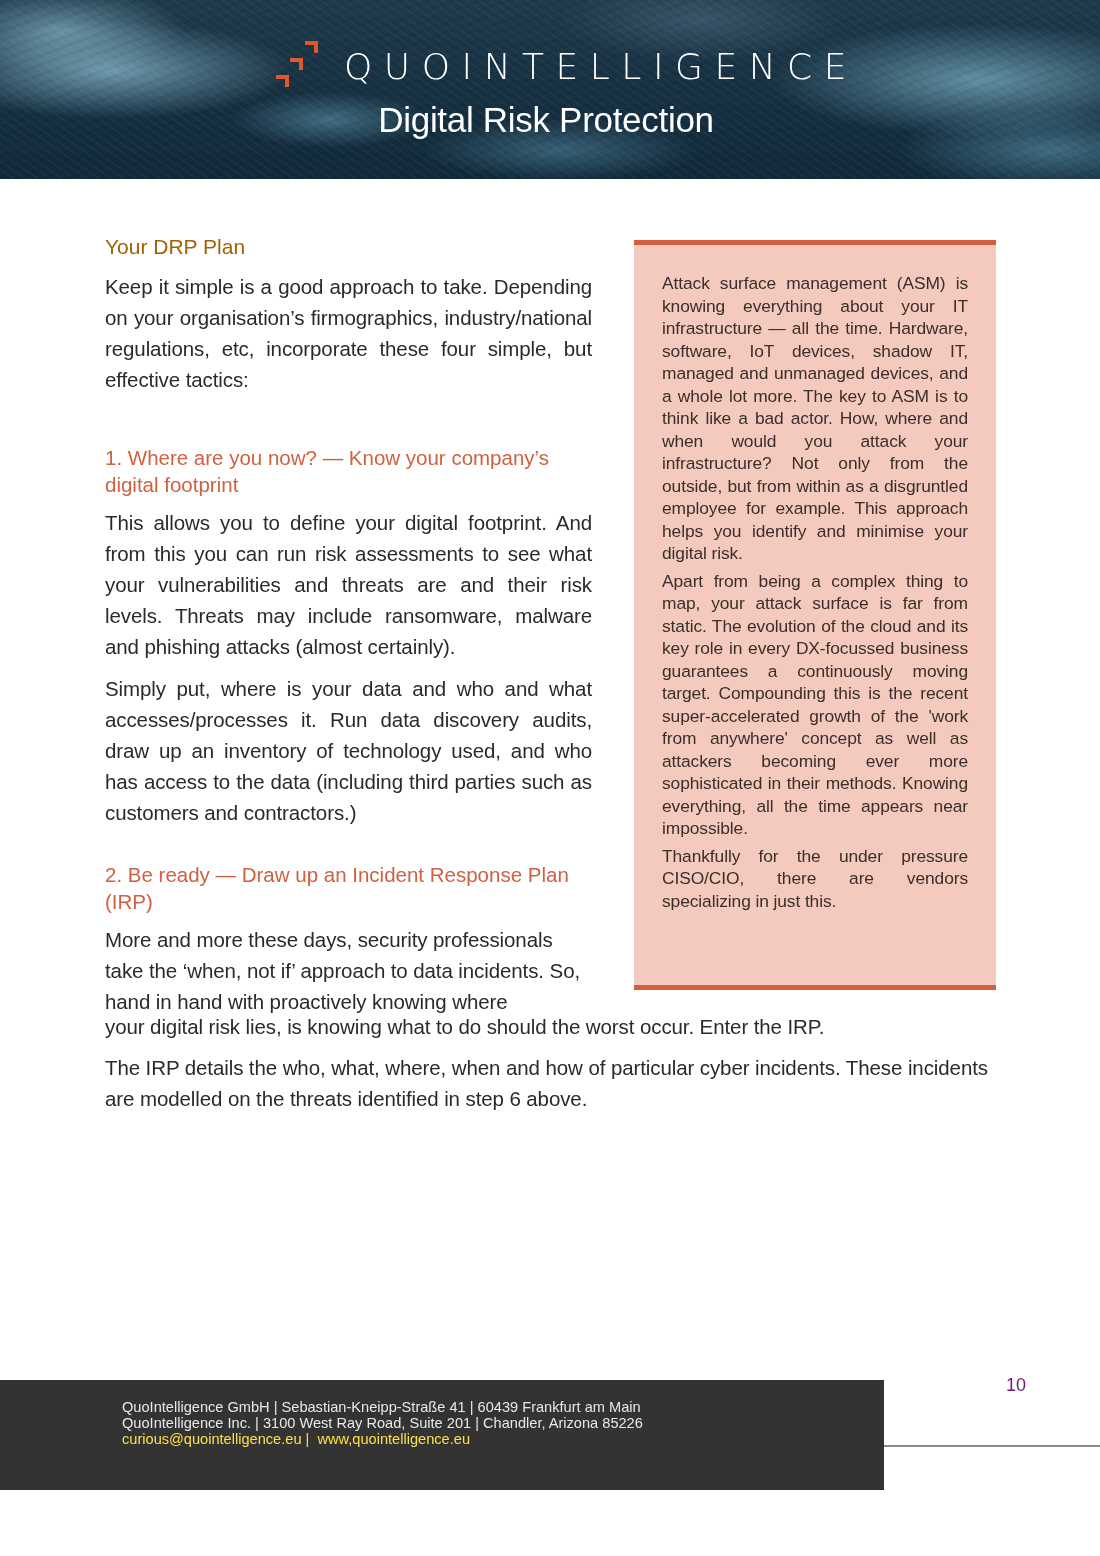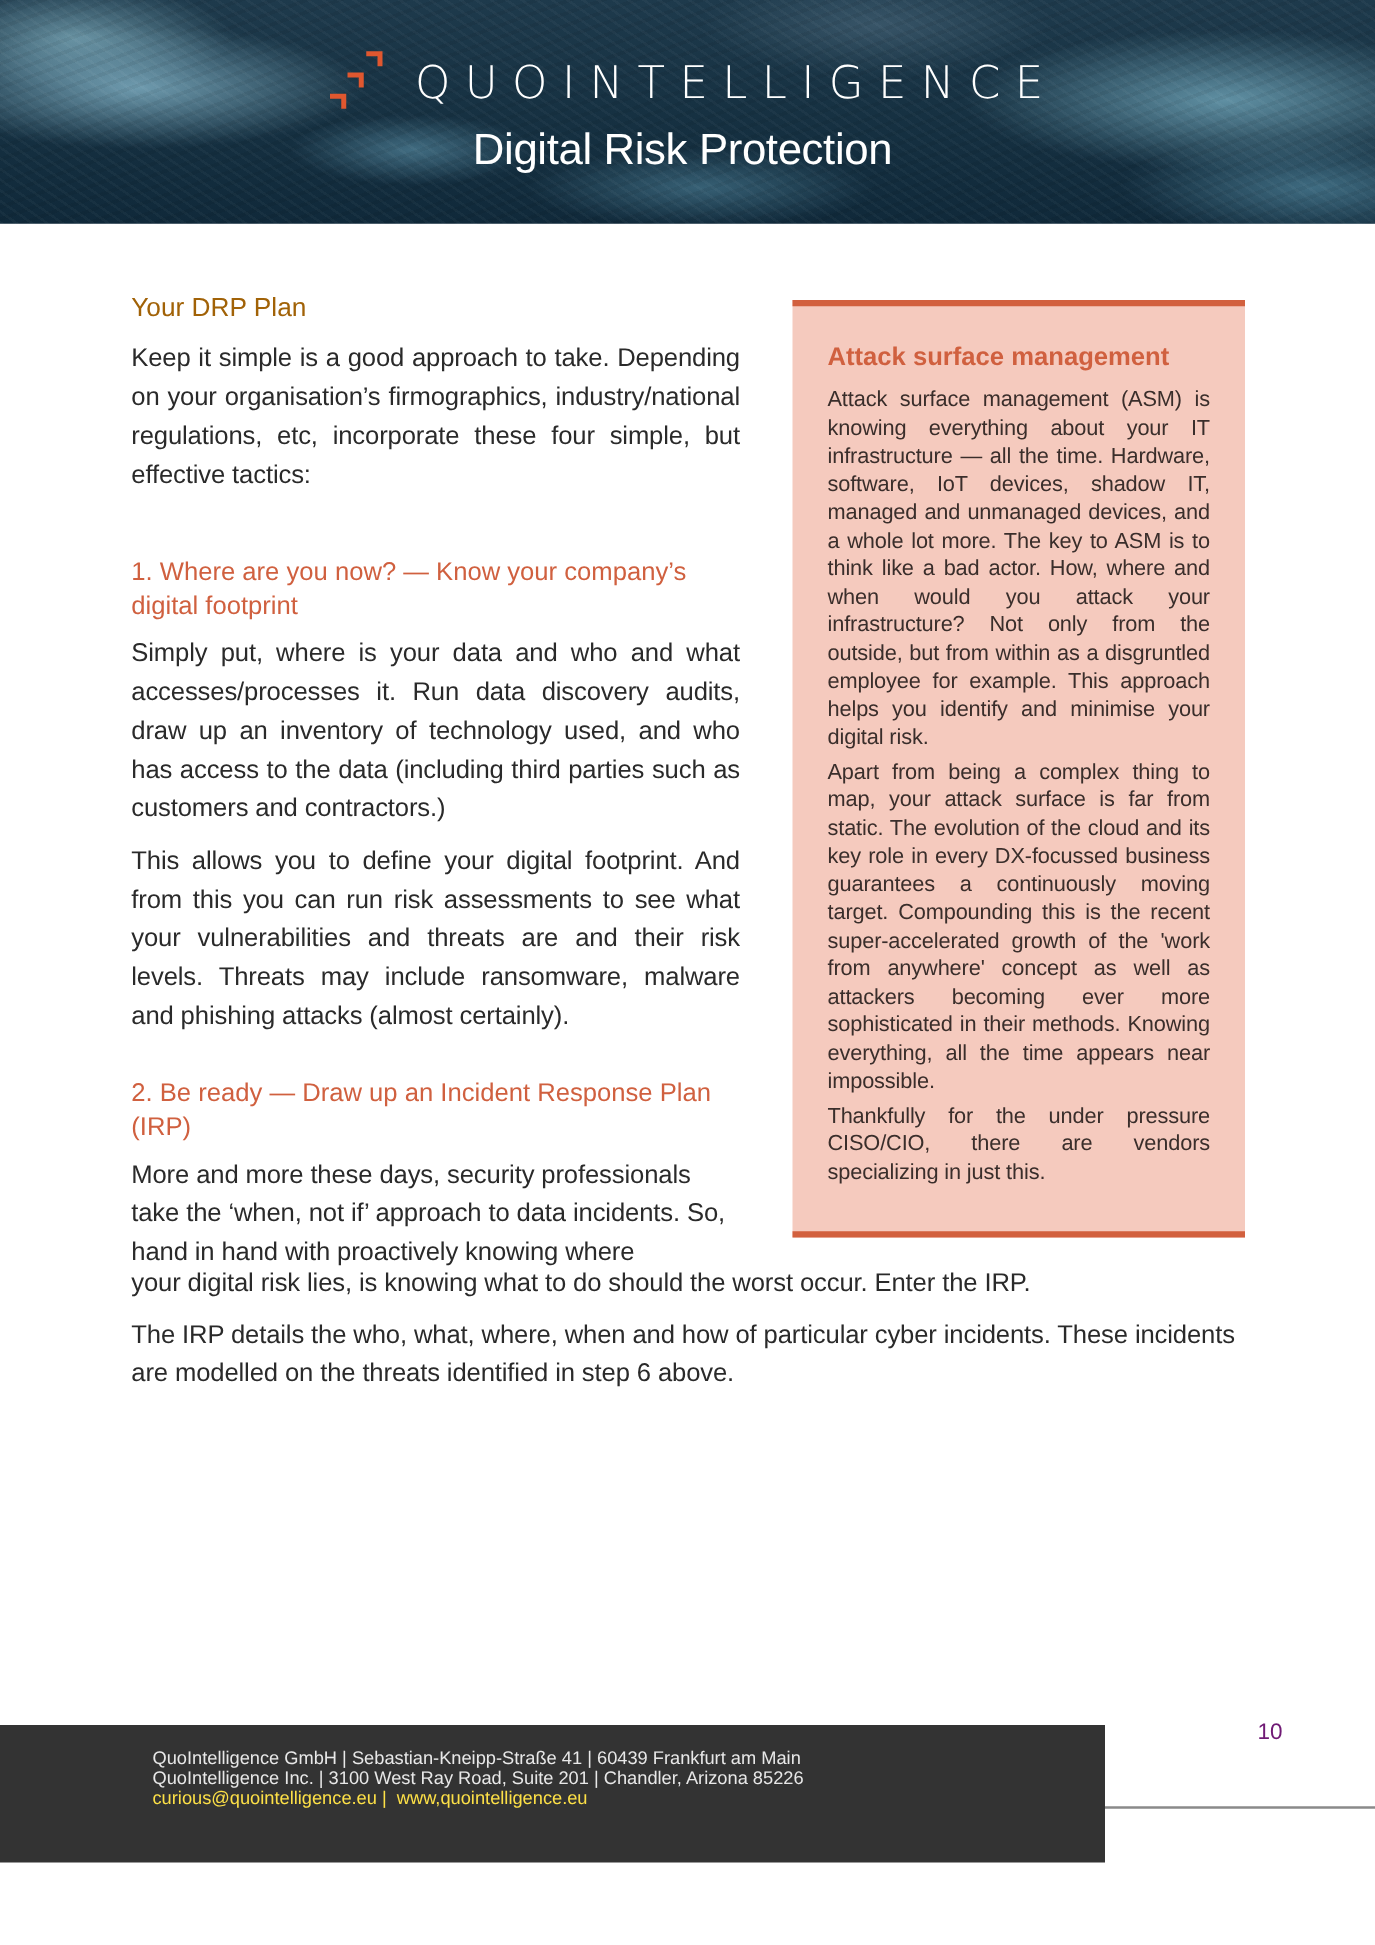--- a/index.html
+++ b/index.html
@@ -19,21 +19,21 @@
         radial-gradient(ellipse 200px 60px at 700px 20px, rgba(90,120,140,0.45), rgba(90,120,140,0) 70%),
         linear-gradient(180deg, #1e3a4c 0%, #173243 45%, #10293a 100%);
     }
     .banner-noise {
       position: absolute; inset: 0;
       background:
         repeating-linear-gradient(35deg, rgba(255,255,255,0.03) 0 2px, rgba(255,255,255,0) 2px 7px),
         repeating-linear-gradient(-20deg, rgba(0,0,0,0.05) 0 3px, rgba(0,0,0,0) 3px 9px);
     }
     .logo-row {
-      position: absolute; left: 264px; top: 36px; height: 60px; display: flex; align-items: center;
+      position: absolute; left: 276px; top: 36px; height: 60px; display: flex; align-items: center;
     }
     .logo-mark { width: 50px; height: 56px; position: relative; }
     .logo-mark svg { position: absolute; left: 0; top: 0; }
     .brand-name {
       margin-left: 18px; color: #ffffff; font-size: 36px; font-weight: 400; letter-spacing: 11.5px;
       font-family: "DejaVu Sans", sans-serif; font-weight: 200;
     }
     .banner-title {
       position: absolute; left: 0; width: 1092px; top: 100px; text-align: center;
       color: #ffffff; font-size: 35px; font-weight: 400; letter-spacing: -0.3px;
@@ -104,34 +104,33 @@
     <div class="brand-name">QUOINTELLIGENCE</div>
   </div>
   <h1 class="banner-title">Digital Risk Protection</h1>
 </header>
 
 <section class="main-col">
   <h2 class="section-title">Your DRP Plan</h2>
   <p class="body-p">Keep it simple is a good approach to take. Depending on your organisation’s firmographics, industry/national regulations, etc, incorporate these four simple, but effective tactics:</p>
   <div class="gap-38"></div>
   <h3 class="sub-title">1. Where are you now? — Know your company’s digital footprint</h3>
+  <p class="body-p">This allows you to define your digital footprint. And from this you can run risk assessments to see what your vulnerabilities and threats are and their risk levels. Threats may include ransomware, malware and phishing attacks (almost certainly).</p>
   <p class="body-p">Simply put, where is your data and who and what accesses/processes it. Run data discovery audits, draw up an inventory of technology used, and who has access to the data (including third parties such as customers and contractors.)</p>
-  <p class="body-p">This allows you to define your digital footprint. And from this you can run risk assessments to see what your vulnerabilities and threats are and their risk levels. Threats may include ransomware, malware and phishing attacks (almost certainly).</p>
   <div class="gap-22"></div>
   <h3 class="sub-title">2. Be ready — Draw up an Incident Response Plan (IRP)</h3>
   <p class="body-p" style="text-align:left; margin-bottom:0;">More and more these days, security professionals take the ‘when, not if’ approach to data incidents. So, hand in hand with proactively knowing where</p>
 </section>
 
 <section class="full-col" style="top:1011px;">
   <p class="full-p" style="margin-bottom:10px;">your digital risk lies, is knowing what to do should the worst occur. Enter the IRP.</p>
   <p class="full-p">The IRP details the who, what, where, when and how of particular cyber incidents. These incidents are modelled on the threats identified in step 6 above.</p>
 </section>
 
 <aside class="sidebar-box">
-  <h3 class="sidebar-title">Attack surface management</h3>
   <p class="sidebar-p">Attack surface management (ASM) is knowing everything about your IT infrastructure — all the time. Hardware, software, IoT devices, shadow IT, managed and unmanaged devices, and a whole lot more. The key to ASM is to think like a bad actor. How, where and when would you attack your infrastructure? Not only from the outside, but from within as a disgruntled employee for example. This approach helps you identify and minimise your digital risk.</p>
   <p class="sidebar-p">Apart from being a complex thing to map, your attack surface is far from static. The evolution of the cloud and its key role in every DX-focussed business guarantees a continuously moving target. Compounding this is the recent super-accelerated growth of the 'work from anywhere' concept as well as attackers becoming ever more sophisticated in their methods. Knowing everything, all the time appears near impossible.</p>
   <p class="sidebar-p">Thankfully for the under pressure CISO/CIO, there are vendors specializing in just this.</p>
 </aside>
 
 <div class="page-number">10</div>
 
 <div class="footer-line"></div>
 <footer class="footer">
   <div class="footer-text">

